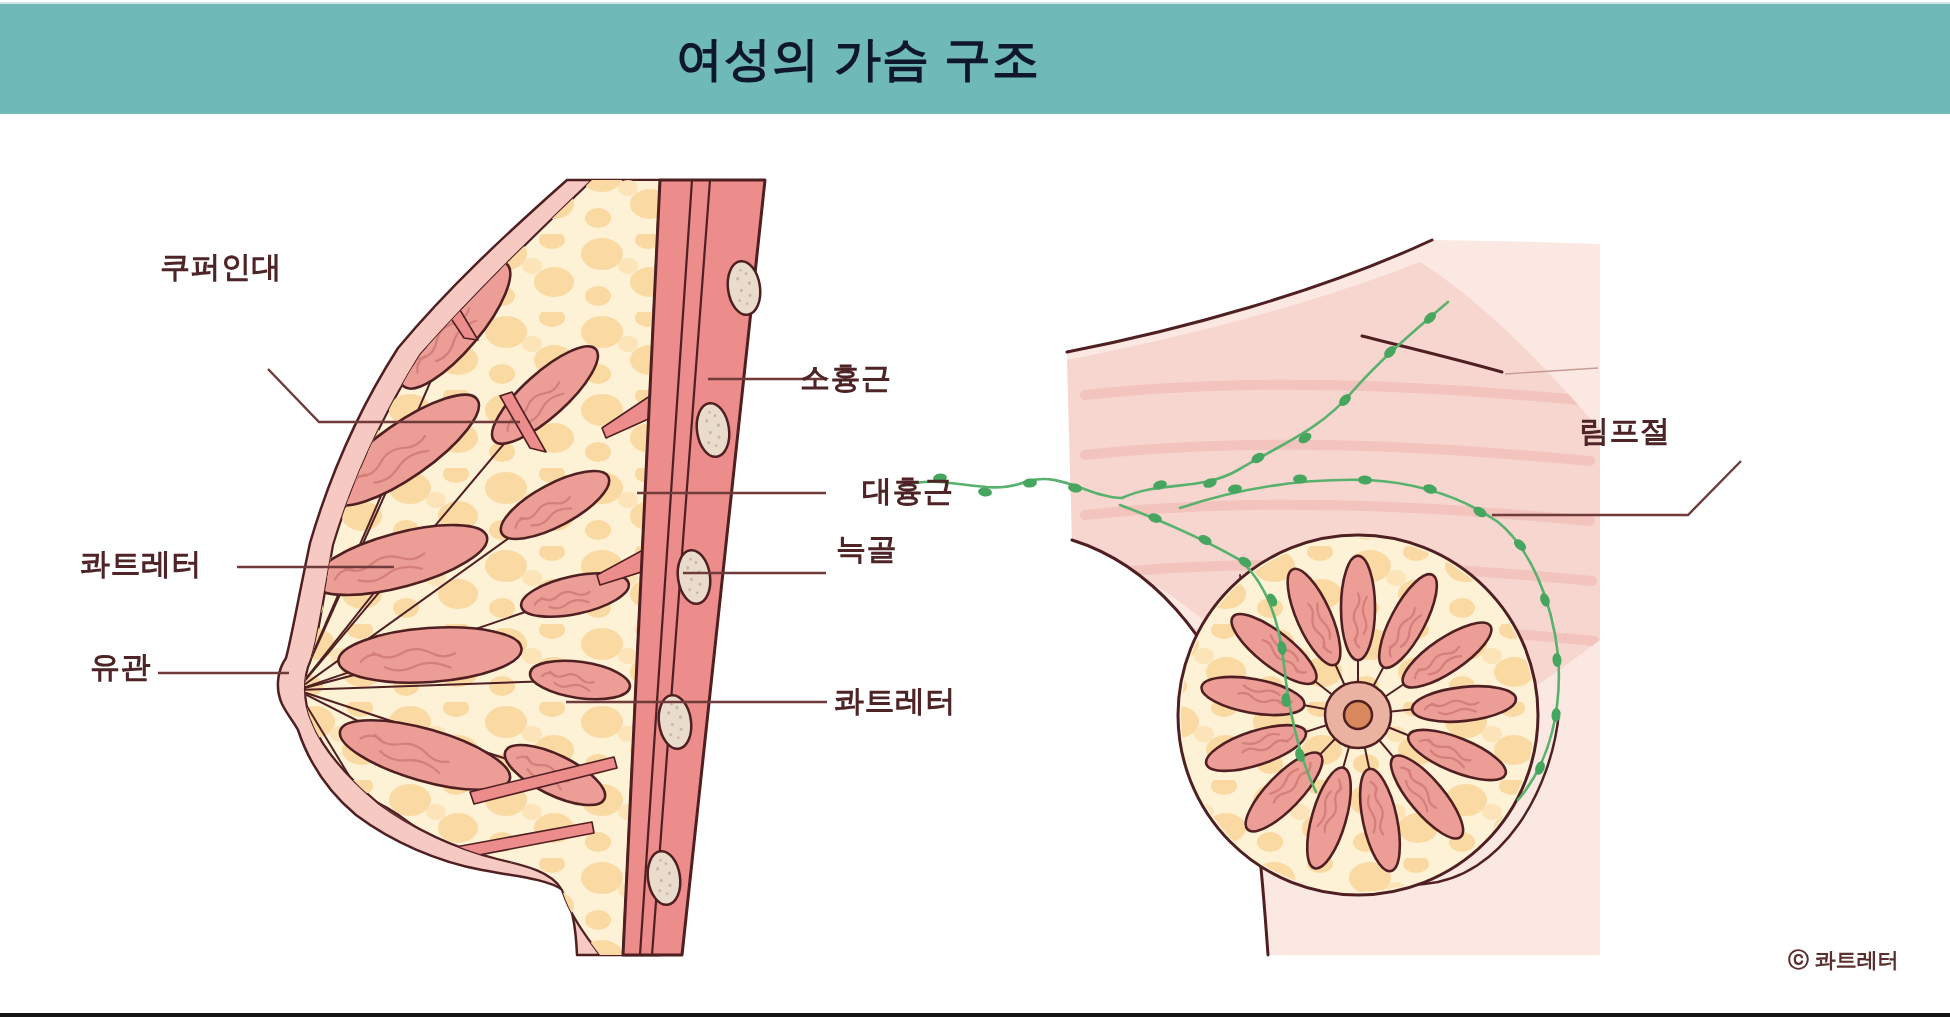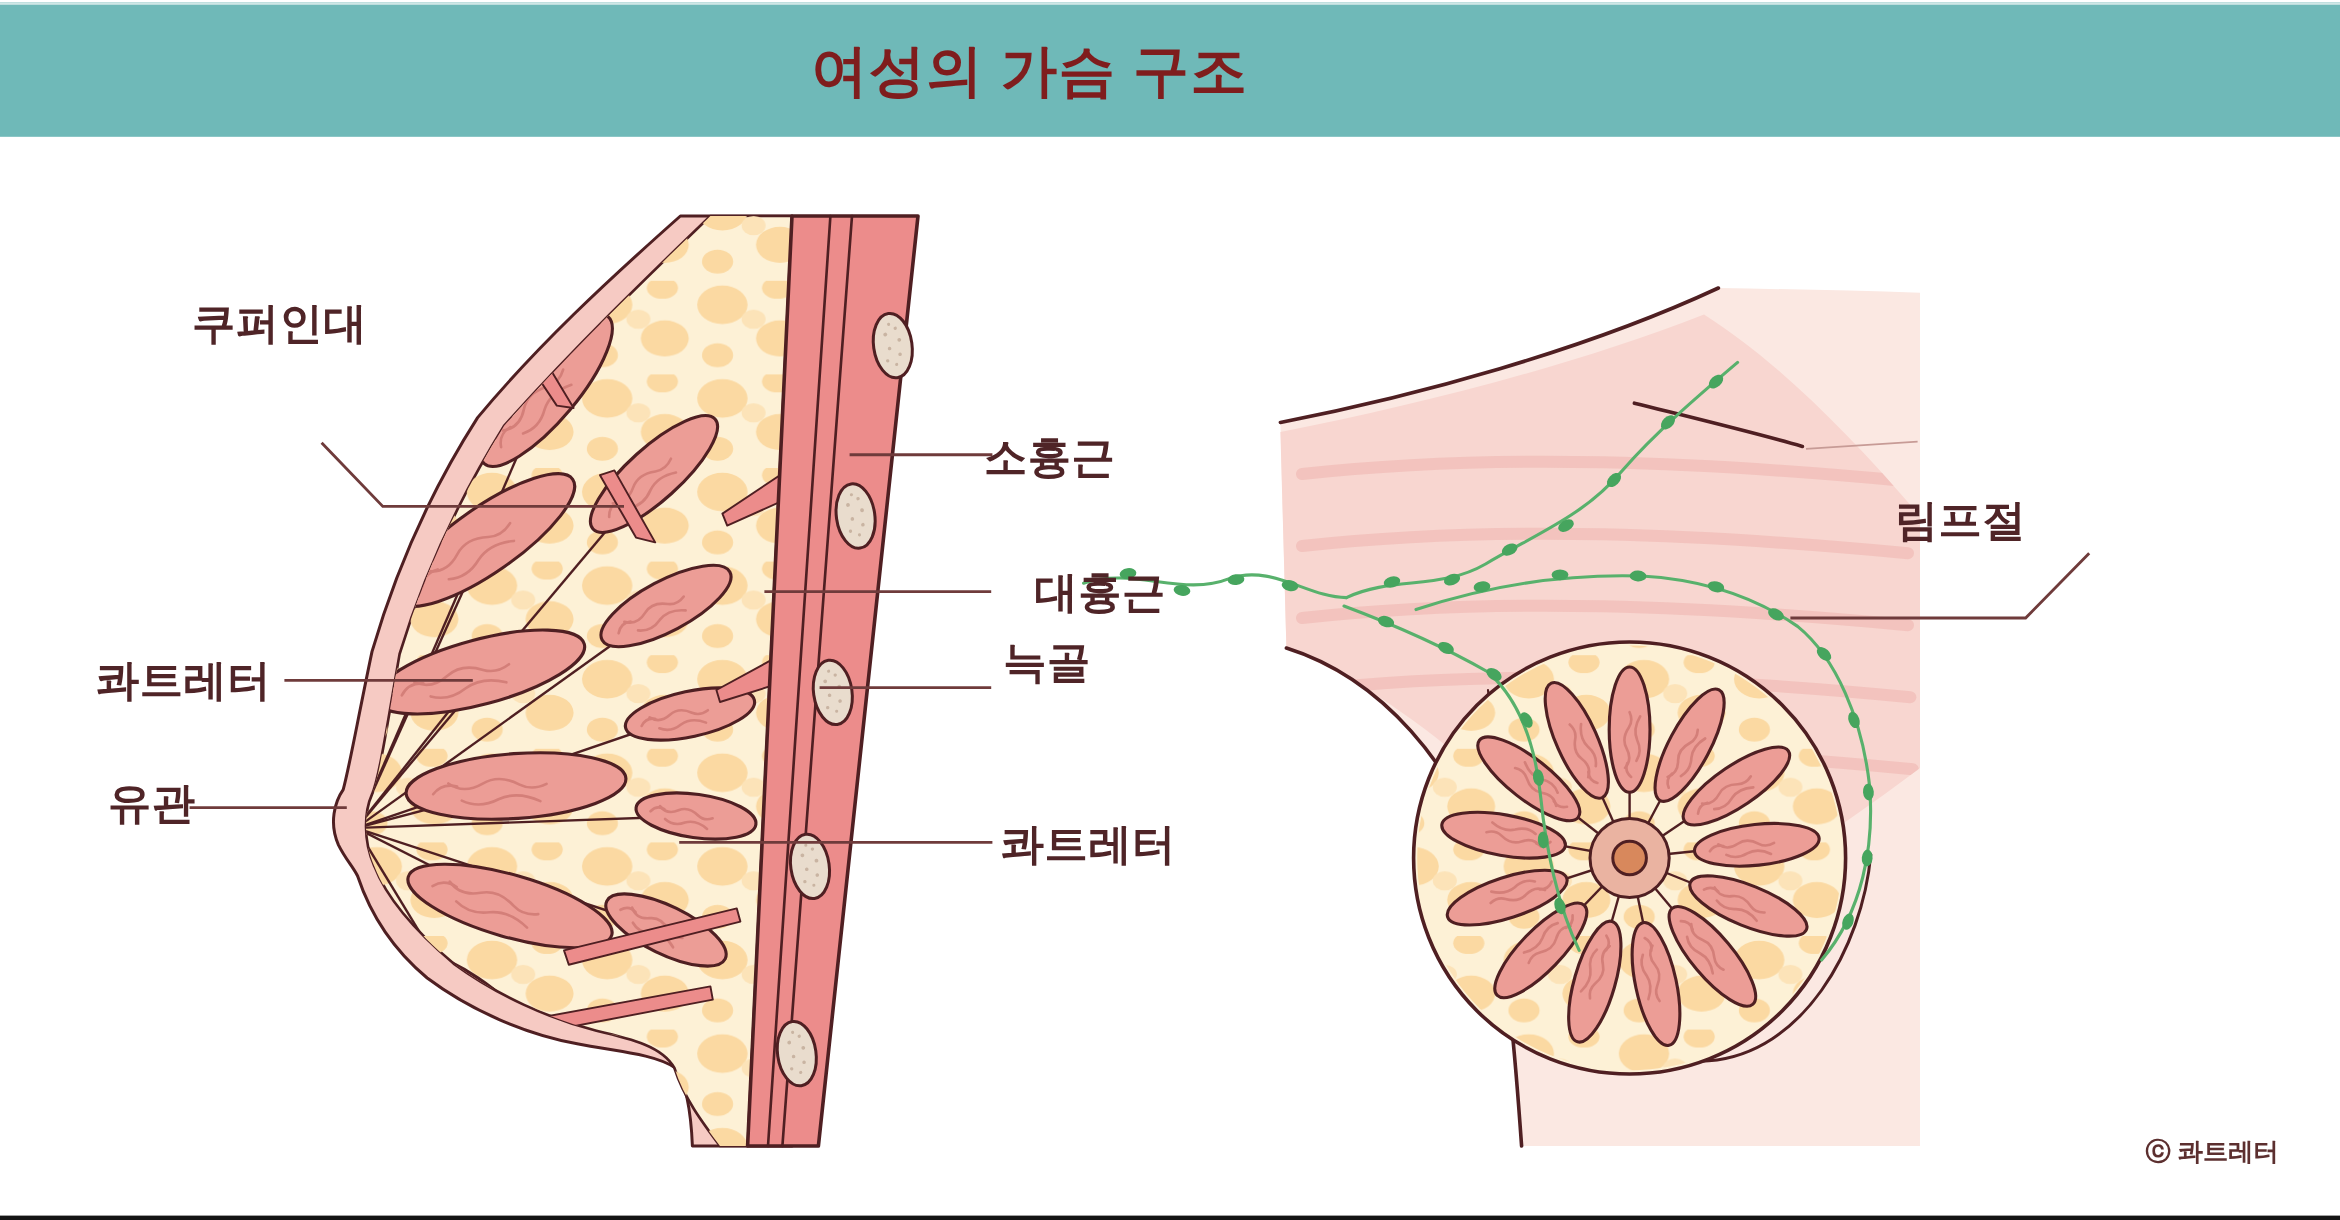--- a/index.html
+++ b/index.html
@@ -6,27 +6,27 @@
   body{width:1950px;height:1017px;font-family:"Liberation Sans",sans-serif;}
   #screen{position:relative;width:1950px;height:1017px;background:#ffffff;overflow:hidden;}
 
   .header{
     position:absolute;left:0;top:2px;width:100%;height:112px;
     background:#6FB9B8;border-top:2px solid #CFE7E6;
     display:flex;align-items:center;justify-content:center;
     padding-right:234px;box-sizing:border-box;
   }
   .header .title{
-    color:#7f1d1d;font-size:47px;font-weight:700;letter-spacing:1px;
+    color:#0f172a;font-size:47px;font-weight:700;letter-spacing:1px;
   }
 
   .fig-svg{position:absolute;left:0;top:0;width:1950px;height:1017px;}
 
   .lbl{
-    position:absolute;color:#4F2427;font-size:36px;font-weight:700;
+    position:absolute;color:#4F2427;font-size:30px;font-weight:700;
     letter-spacing:.5px;white-space:nowrap;line-height:1.1;
   }
   .credit{
     position:absolute;left:1788px;top:946px;color:#5C2F2F;
     font-size:21px;font-weight:700;white-space:nowrap;
   }
   .bottom-border{
     position:absolute;left:0;bottom:0;width:100%;height:4px;background:#141414;
   }
 
@@ -287,21 +287,21 @@
       <path class="leader" d="M 637,493 L 826,493"></path>
       <path class="leader" d="M 683,573 L 826,573"></path>
       <path class="leader" d="M 566,702 L 827,702"></path>
       <path class="leader" d="M 1492,515 L 1688,515 L 1741,461"></path>
     </g>
   </svg>
 
   <div class="lbl" style="left:160px;top:250px">쿠퍼인대</div>
   <div class="lbl" style="left:80px;top:547px">콰트레터</div>
   <div class="lbl" style="left:90px;top:650px">유관</div>
-  <div class="lbl" style="left:820px;top:361px">소흉근</div>
+  <div class="lbl" style="left:800px;top:361px">소흉근</div>
   <div class="lbl" style="left:862px;top:474px">대흉근</div>
   <div class="lbl" style="left:836px;top:532px">늑골</div>
   <div class="lbl" style="left:834px;top:684px">콰트레터</div>
   <div class="lbl" style="left:1579px;top:414px">림프절</div>
 
   <div class="credit">ⓒ 콰트레터</div>
 
   <div class="bottom-border"></div>
 </div>
 

